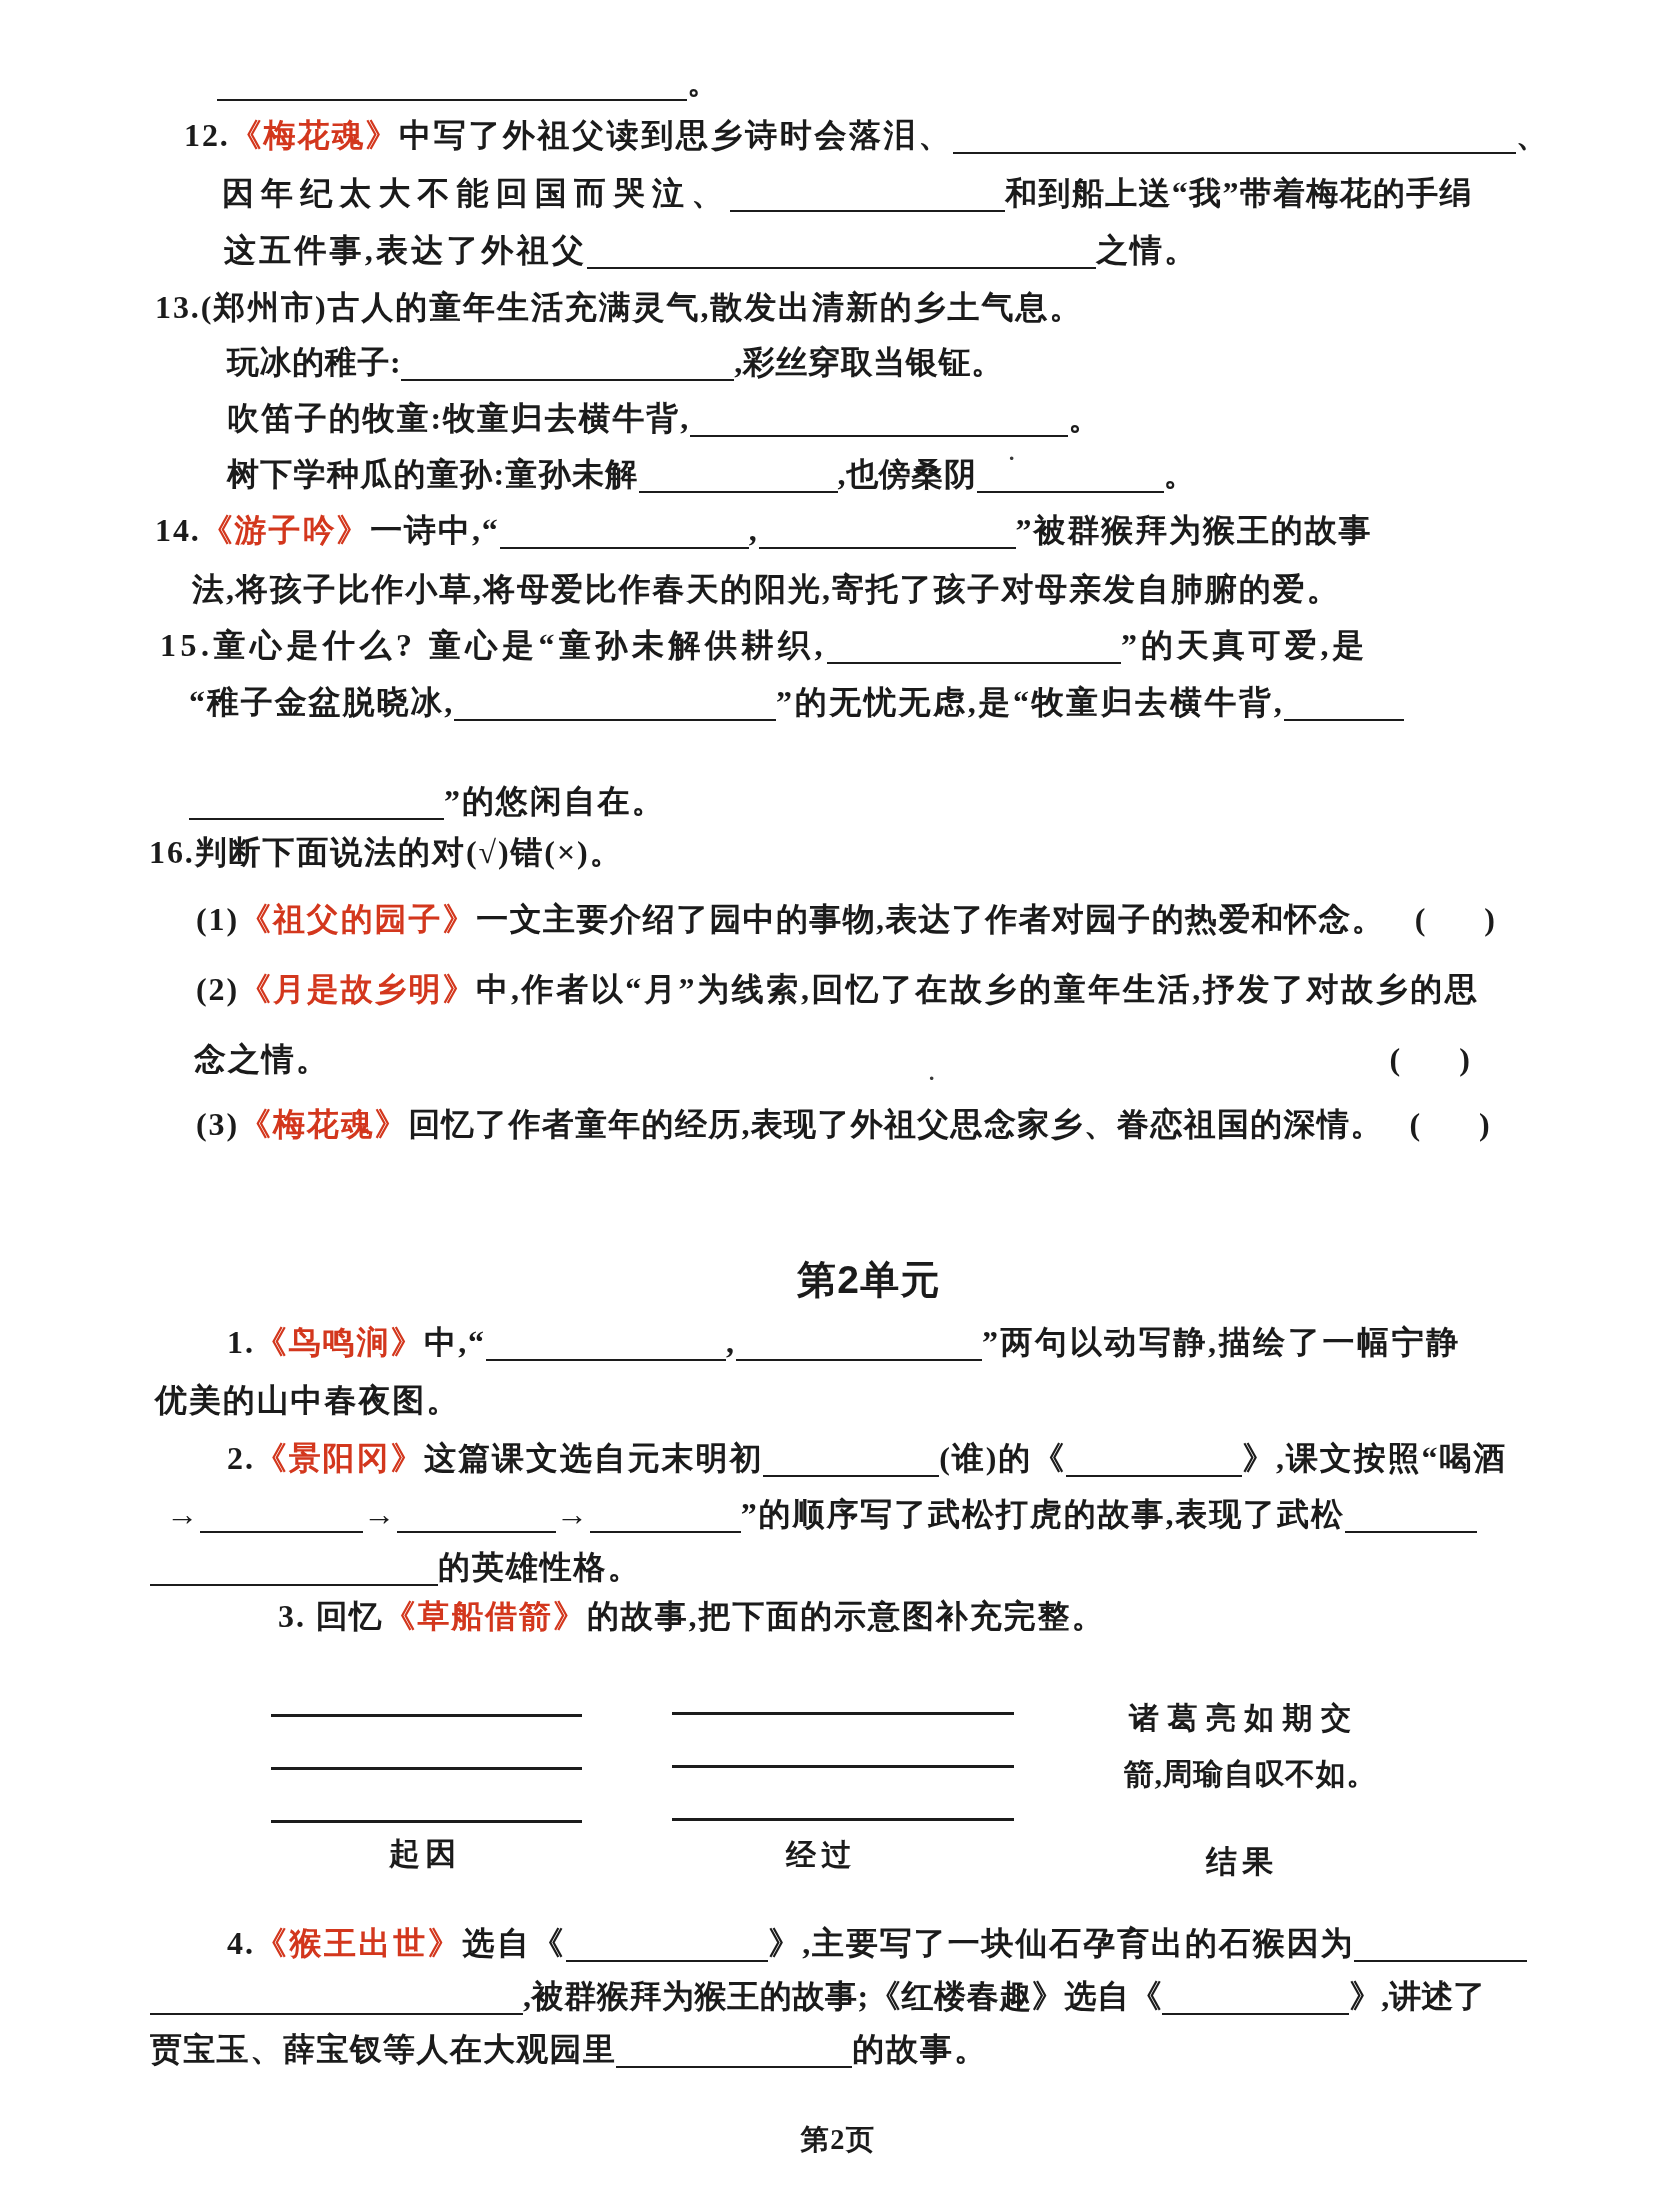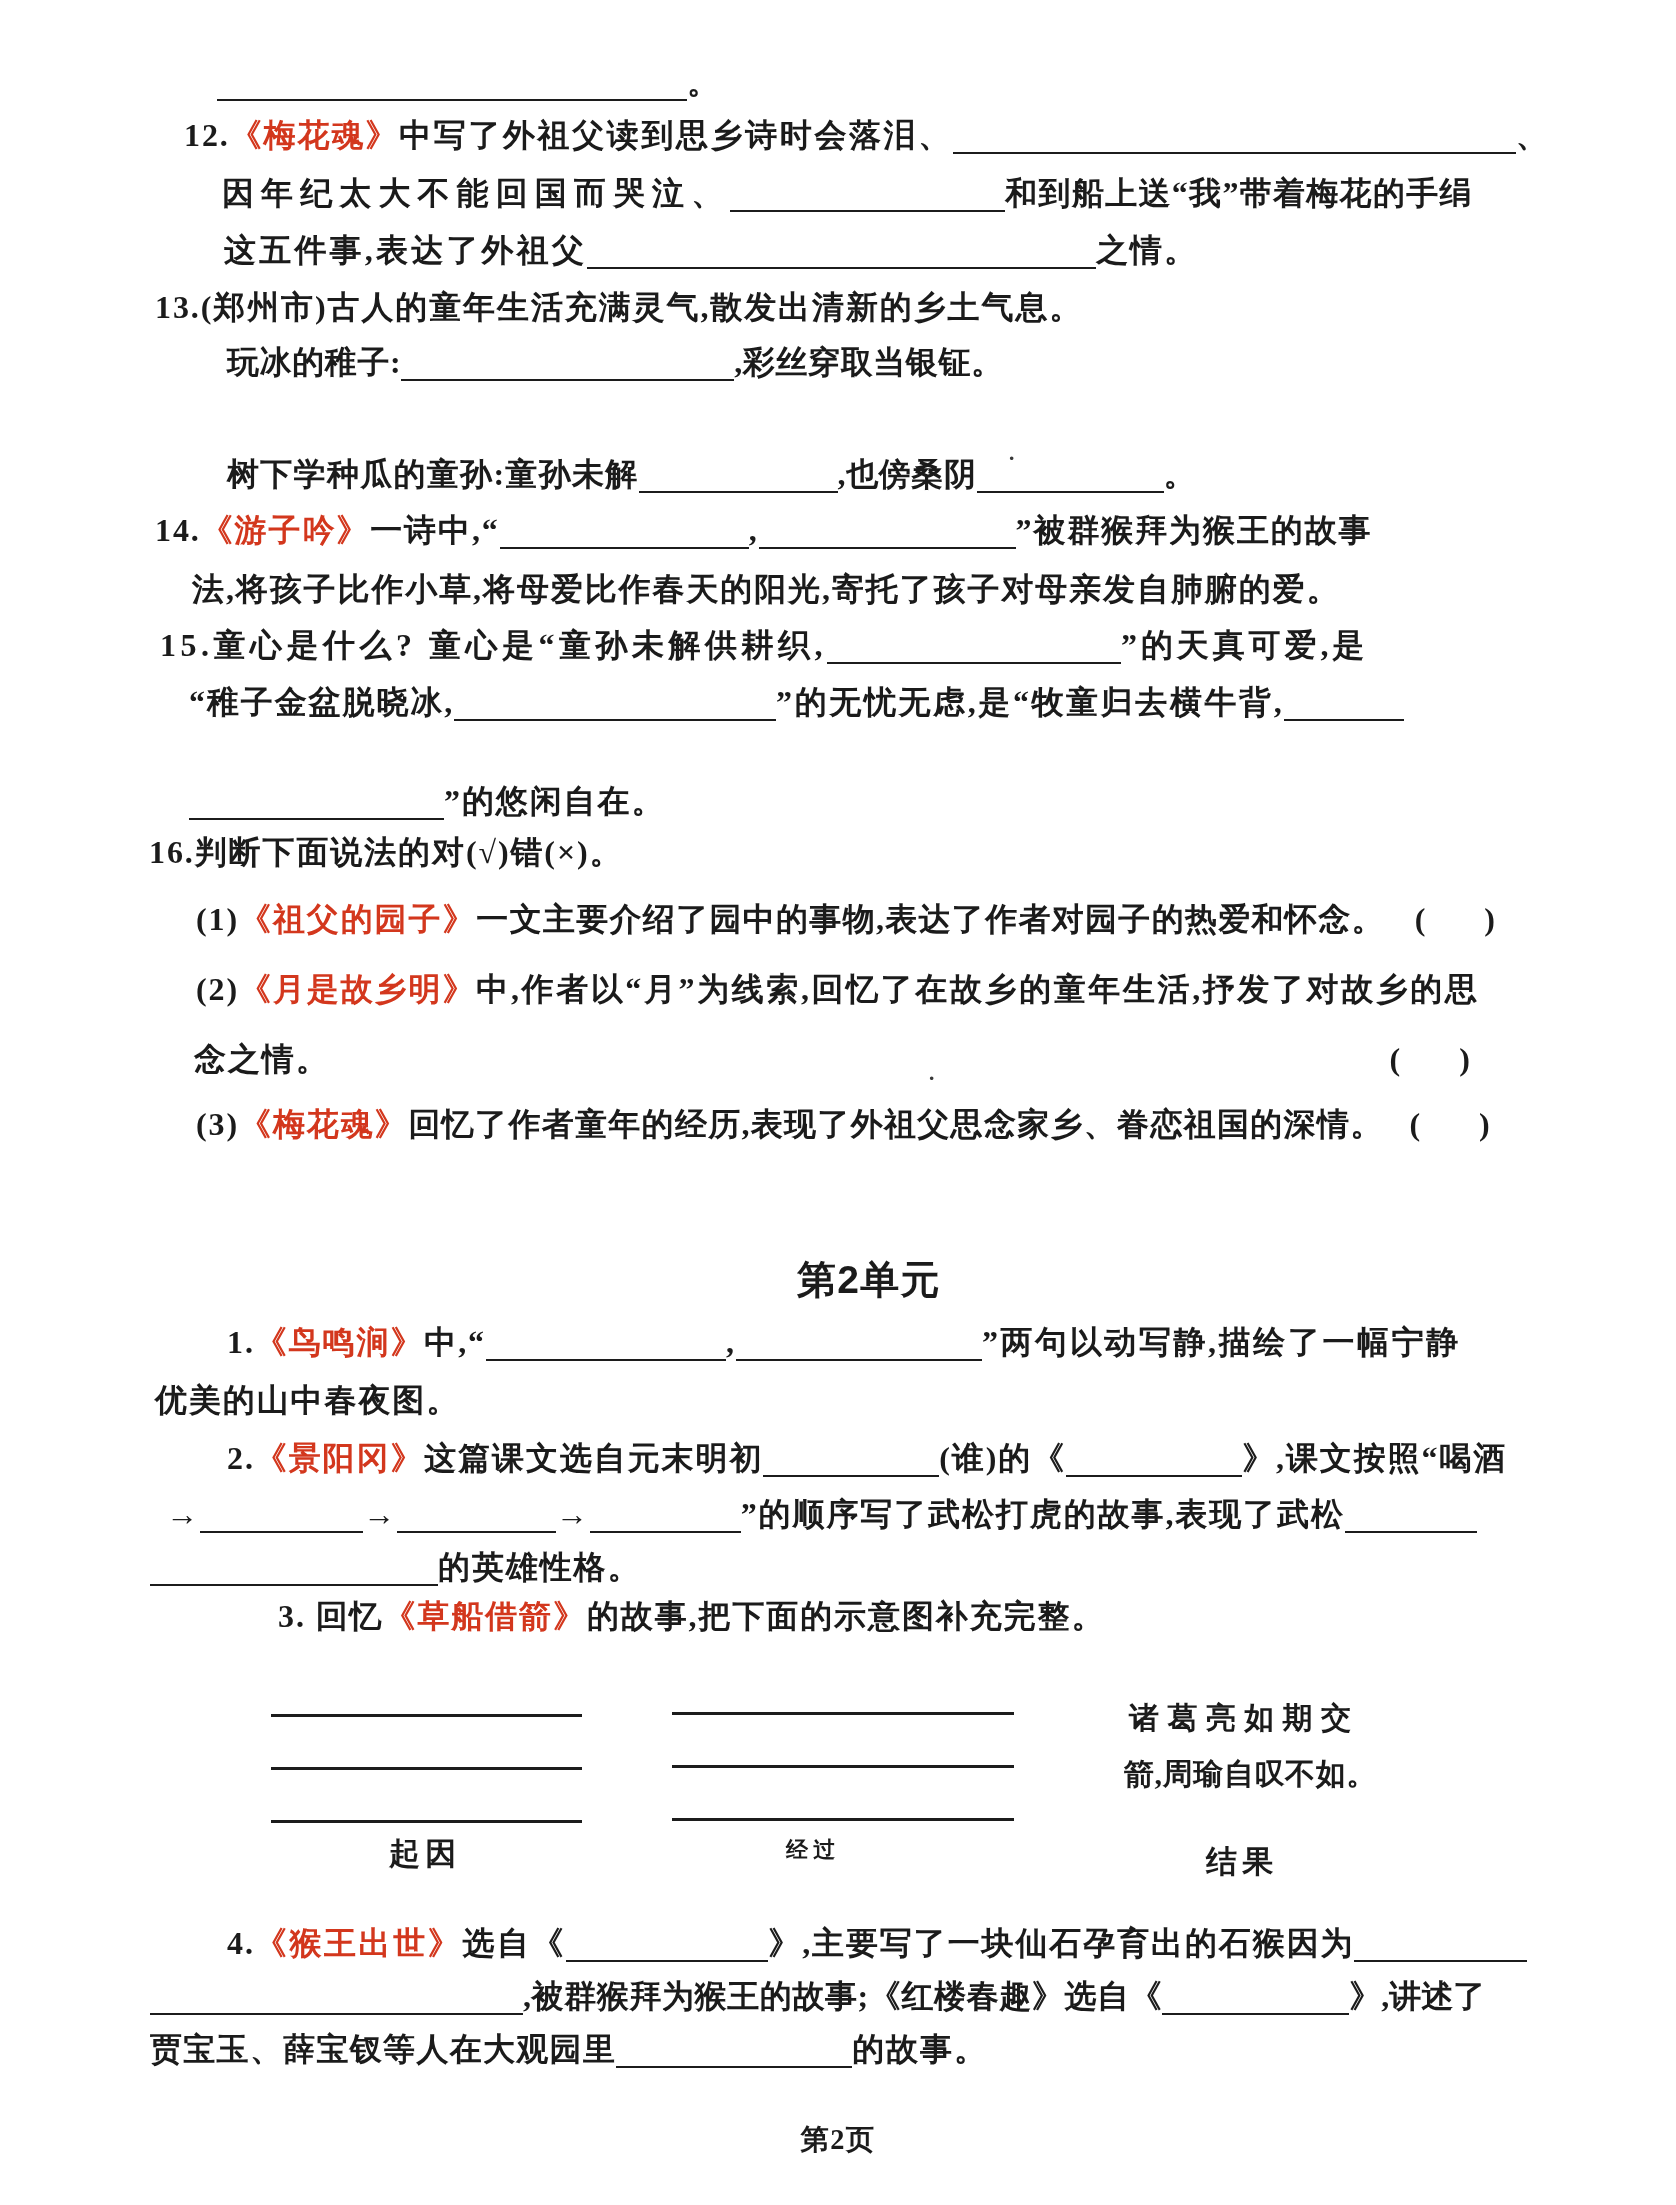--- a/index.html
+++ b/index.html
@@ -45,20 +45,21 @@
 <body>
 
 <div class="page">
   <div class="footer">第2页</div>
 <div class="line" style="top: 62px; left: 217px;"><span class="b" style="width: 470px;"></span><span class="t">。</span></div>
     <div class="line" style="top: 115px; left: 152px; margin-left: 32px;"><span class="t">12.</span><span class="t r">《梅花魂》</span><span class="t" style="letter-spacing: 2.6px;">中写了外祖父读到思乡诗时会落泪、</span><span class="b" style="width: 563px;"></span><span class="t">、</span></div>
     <div class="line" style="top: 173px; left: 222px;"><span class="t" style="letter-spacing: 7.1px;">因年纪太大不能回国而哭泣、</span><span class="b" style="width: 275px;"></span><span class="t" style="letter-spacing: 1.3px;">和到船上送“我”带着梅花的手绢</span></div>
     <div class="line" style="top: 230px; left: 224px;"><span class="t" style="letter-spacing: 3.2px;">这五件事,表达了外祖父</span><span class="b" style="width: 509px;"></span><span class="t">之情。</span></div>
     <div class="line" style="top: 287px; left: 155px;"><span class="t">13.(郑州市)古人的童年生活充满灵气,散发出清新的乡土气息。</span></div>
     <div class="line" style="top: 342px; left: 227px;"><span class="t" style="letter-spacing: 0.6px;">玩冰的稚子:</span><span class="b" style="width: 333px;"></span><span class="t" style="letter-spacing: 0.6px;">,彩丝穿取当银钲。</span></div>
+    <div class="line" style="top: 398px; left: 227px;"><span class="t">吹笛子的牧童:牧童归去横牛背,</span><span class="b" style="width: 378px;"></span><span class="t">。</span></div>
     <div class="line" style="top: 454px; left: 227px;"><span class="t" style="letter-spacing: 1.3px;">树下学种瓜的童孙:童孙未解</span><span class="b" style="width: 199px;"></span><span class="t" style="letter-spacing: 0.6px;">,也傍桑阴</span><span class="b" style="width: 187px;"></span><span class="t">。</span></div>
     <div class="line" style="top: 510px; left: 155px;"><span class="t">14.</span><span class="t r">《游子吟》</span><span class="t">一诗中,“</span><span class="b" style="width: 249px;"></span><span class="t">,</span><span class="b" style="width: 257px;"></span><span class="t">”被群猴拜为猴王的故事</span></div>
     <div class="line" style="top: 569px; left: 192px;"><span class="t">法,将孩子比作小草,将母爱比作春天的阳光,寄托了孩子对母亲发自肺腑的爱。</span></div>
     <div class="line" style="top: 625px; left: 160px;"><span class="t" style="letter-spacing: 4.5px;">15.童心是什么? 童心是“童孙未解供耕织,</span><span class="b" style="width: 294px;"></span><span class="t" style="letter-spacing: 3.9px;">”的天真可爱,是</span></div>
     <div class="line" style="top: 682px; left: 189px;"><span class="t">“稚子金盆脱晓冰,</span><span class="b" style="width: 322px;"></span><span class="t" style="letter-spacing: 2.6px;">”的无忧无虑,是“牧童归去横牛背,</span><span class="b" style="width: 120px;"></span></div>
     <div class="line" style="top: 781px; left: 189px;"><span class="b" style="width: 255px;"></span><span class="t">”的悠闲自在。</span></div>
     <div class="line" style="top: 832px; left: 149px;"><span class="t">16.判断下面说法的对(√)错(×)。</span></div>
     <div class="line" style="top: 899px; left: 196px;"><span class="t">(1)</span><span class="t r">《祖父的园子》</span><span class="t" style="letter-spacing: 1.3px;">一文主要介绍了园中的事物,表达了作者对园子的热爱和怀念。</span><span class="g" style="width: 30px;"></span><span class="t">(</span><span class="g" style="width: 57px;"></span><span class="t">)</span></div>
     <div class="line" style="top: 969px; left: 196px;"><span class="t">(2)</span><span class="t r">《月是故乡明》</span><span class="t" style="letter-spacing: 2.6px;">中,作者以“月”为线索,回忆了在故乡的童年生活,抒发了对故乡的思</span></div>
     <div class="line" style="top: 1039px; left: 194px;"><span class="t">念之情。</span><span class="g" style="width: 1060px;"></span><span class="t">(</span><span class="g" style="width: 57px;"></span><span class="t">)</span></div>
@@ -66,21 +67,21 @@
     <div class="line bold hei" style="top: 1256px; left: 797px; font-size: 39px; letter-spacing: 1.3px;"><span class="t">第2单元</span></div>
     <div class="line" style="top: 1322px; left: 227px;"><span class="t">1.</span><span class="t r">《鸟鸣涧》</span><span class="t">中,“</span><span class="b" style="width: 240px;"></span><span class="t">,</span><span class="b" style="width: 246px;"></span><span class="t" style="letter-spacing: 2.6px;">”两句以动写静,描绘了一幅宁静</span></div>
     <div class="line" style="top: 1380px; left: 155px;"><span class="t">优美的山中春夜图。</span></div>
     <div class="line" style="top: 1438px; left: 227px;"><span class="t">2.</span><span class="t r">《景阳冈》</span><span class="t">这篇课文选自元末明初</span><span class="b" style="width: 176px;"></span><span class="t">(谁)的《</span><span class="b" style="width: 176px;"></span><span class="t">》,课文按照“喝酒</span></div>
     <div class="line" style="top: 1494px; left: 166px; text-align: center;"><span class="t">→</span><span class="b" style="width: 163px;"></span><span class="t">→</span><span class="b" style="width: 159px;"></span><span class="t">→</span><span class="b" style="width: 151px;"></span><span class="t">”的顺序写了武松打虎的故事,表现了武松</span><span class="b" style="width: 132px;"></span></div>
     <div class="line" style="top: 1547px; left: 150px;"><span class="b" style="width: 288px;"></span><span class="t">的英雄性格。</span></div>
     <div class="line" style="top: 1596px; left: 278px;"><span class="t">3. 回忆</span><span class="t r">《草船借箭》</span><span class="t">的故事,把下面的示意图补充完整。</span></div>
     <div class="line" style="top: 1699px; left: 1129px; font-size: 30px; letter-spacing: 8.4px;"><span class="t">诸葛亮如期交</span></div>
     <div class="line" style="top: 1755px; left: 1124px; font-size: 30px; letter-spacing: 0.6px;"><span class="t">箭,周瑜自叹不如。</span></div>
     <div class="line bold hei" style="top: 1835px; left: 389px; font-size: 31px; letter-spacing: 5.2px;"><span class="t">起因</span></div>
-    <div class="line bold hei" style="top: 1836px; left: 786px; font-size: 22px; letter-spacing: 5.2px;"><span class="t">经过</span></div>
+    <div class="line bold hei" style="top: 1836px; left: 786px; font-size: 30px; letter-spacing: 5.2px;"><span class="t">经过</span></div>
     <div class="line bold hei" style="top: 1843px; left: 1206px; font-size: 31px; letter-spacing: 5.2px;"><span class="t">结果</span></div>
     <div class="line" style="top: 1923px; left: 227px;"><span class="t">4.</span><span class="t r" style="letter-spacing: 2.6px;">《猴王出世》</span><span class="t" style="letter-spacing: 2.6px;">选自《</span><span class="b" style="width: 202px;"></span><span class="t">》,主要写了一块仙石孕育出的石猴因为</span><span class="b" style="width: 173px;"></span></div>
     <div class="line" style="top: 1976px; left: 150px;"><span class="b" style="width: 373px;"></span><span class="t" style="letter-spacing: 0.6px;">,被群猴拜为猴王的故事;《红楼春趣》选自《</span><span class="b" style="width: 187px;"></span><span class="t" style="letter-spacing: 0px;">》,讲述了</span></div>
     <div class="line" style="top: 2029px; left: 150px;"><span class="t" style="letter-spacing: 1.3px;">贾宝玉、薛宝钗等人在大观园里</span><span class="b" style="width: 236px;"></span><span class="t">的故事。</span></div>
     <div class="rule" style="left: 271px; top: 1714px; width: 311px;"></div>
     <div class="rule" style="left: 271px; top: 1767px; width: 311px;"></div>
     <div class="rule" style="left: 271px; top: 1820px; width: 311px;"></div>
     <div class="rule" style="left: 672px; top: 1712px; width: 342px;"></div>
     <div class="rule" style="left: 672px; top: 1765px; width: 342px;"></div>
     <div class="rule" style="left: 672px; top: 1818px; width: 342px;"></div>

